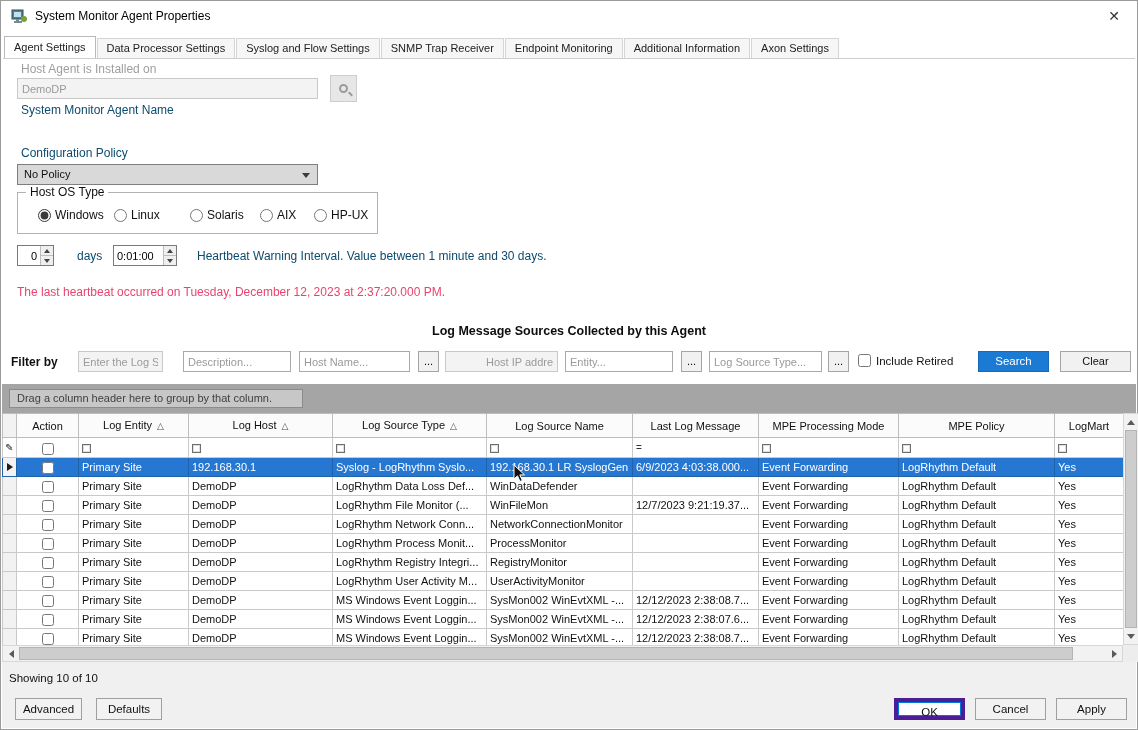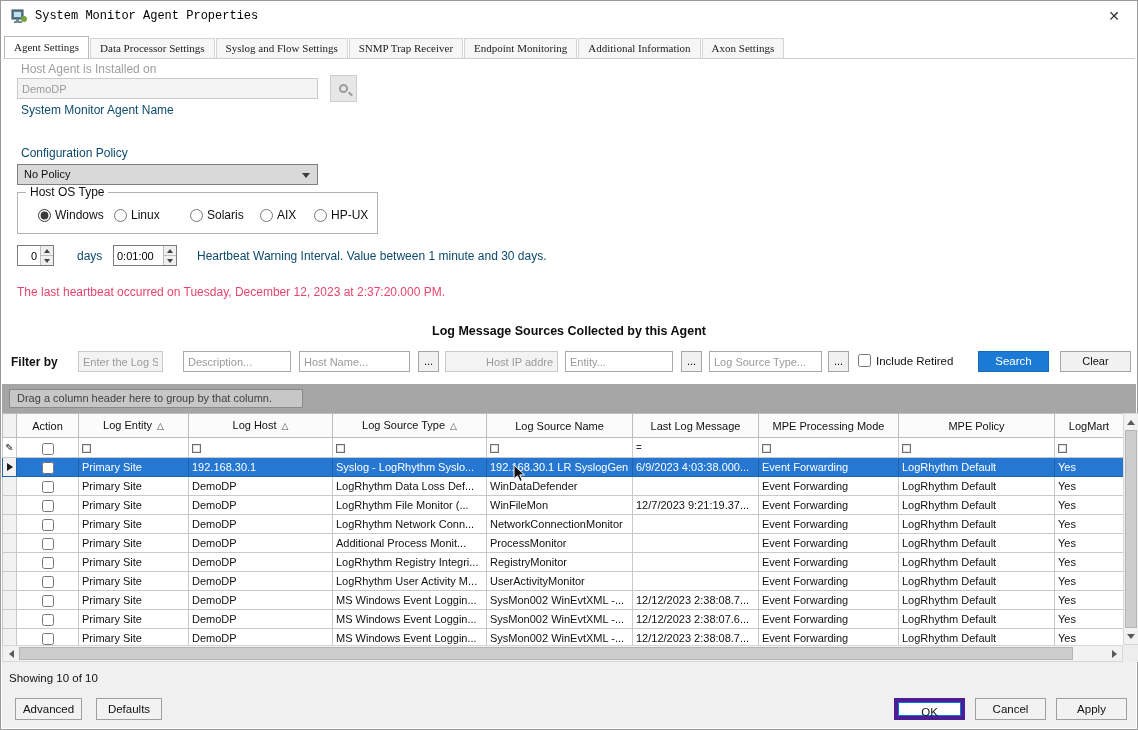--- a/index.html
+++ b/index.html
@@ -2,25 +2,25 @@
 <html><head>
 <meta charset="utf-8">
 <style>
   * { margin:0; padding:0; box-sizing:border-box; }
   html,body { width:1138px; height:730px; overflow:hidden; }
   body { font-family:"Liberation Sans","DejaVu Sans",sans-serif; font-size:11px; color:#111; background:#fff; }
   .window { position:absolute; left:0; top:0; width:1138px; height:730px; background:#fff; border:1px solid #9a9a9a; }
 
   
   .titlebar { position:absolute; left:0; top:0; right:0; height:30px; background:#fff; display:flex; align-items:center; padding:0 10px; }
-  .titlebar .title { font-size:12px; margin-left:8px; color:#000;font-family:Liberation Mono, monospace; }
+  .titlebar .title { font-size:12px; margin-left:8px; color:#000; }
   .close-btn { position:absolute; right:8px; top:4px; width:30px; height:22px; text-align:center; line-height:22px; font-size:14px; color:#333; cursor:default; }
 
   
-  .tabs { position:absolute; left:3px; top:35px; height:22px; display:flex; align-items:flex-end;font-family:Liberation Serif, serif; }
+  .tabs { position:absolute; left:3px; top:35px; height:22px; display:flex; align-items:flex-end; }
   .tab { height:20px; line-height:18px; padding:0 9px; border:1px solid #d5d5d5; border-bottom:none; background:#f6f6f6; margin-right:1px; font-size:11px; color:#222; }
   .tab.active { height:22px; line-height:20px; background:#fff; border-color:#b9b9b9; position:relative; z-index:2; }
   .tabline { position:absolute; left:2px; right:2px; top:57px; border-top:1px solid #cfcfcf; }
 
   
   .lbl { position:absolute; font-size:12px; color:#0c4a6e; white-space:nowrap; }
   .tb { position:absolute; height:21px; border:1px solid #a9a9a9; background:#fff; font:11px "Liberation Sans",sans-serif; padding:0 4px; color:#111; }
   .tb::placeholder { color:#9a9a9a; }
   .tb.dis { background:#f3f3f3; border-color:#c9c9c9; color:#9a9a9a; }
   .btn { position:absolute; height:21px; background:#f1f1f1; border:1px solid #a5a5a5; font:11px "Liberation Sans",sans-serif; text-align:center; color:#111; line-height:19px; }
@@ -307,21 +307,21 @@
           <td></td>
           <td>Event Forwarding</td>
           <td>LogRhythm Default</td>
           <td>Yes</td>
         </tr>
         <tr>
           <td class="selcol"></td>
           <td style="text-align:center;"><input type="checkbox" class="cb" style=""></td>
           <td>Primary Site</td>
           <td>DemoDP</td>
-          <td>Additional Process Monit...</td>
+          <td>LogRhythm Process Monit...</td>
           <td>ProcessMonitor</td>
           <td></td>
           <td>Event Forwarding</td>
           <td>LogRhythm Default</td>
           <td>Yes</td>
         </tr>
         <tr>
           <td class="selcol"></td>
           <td style="text-align:center;"><input type="checkbox" class="cb" style=""></td>
           <td>Primary Site</td>

